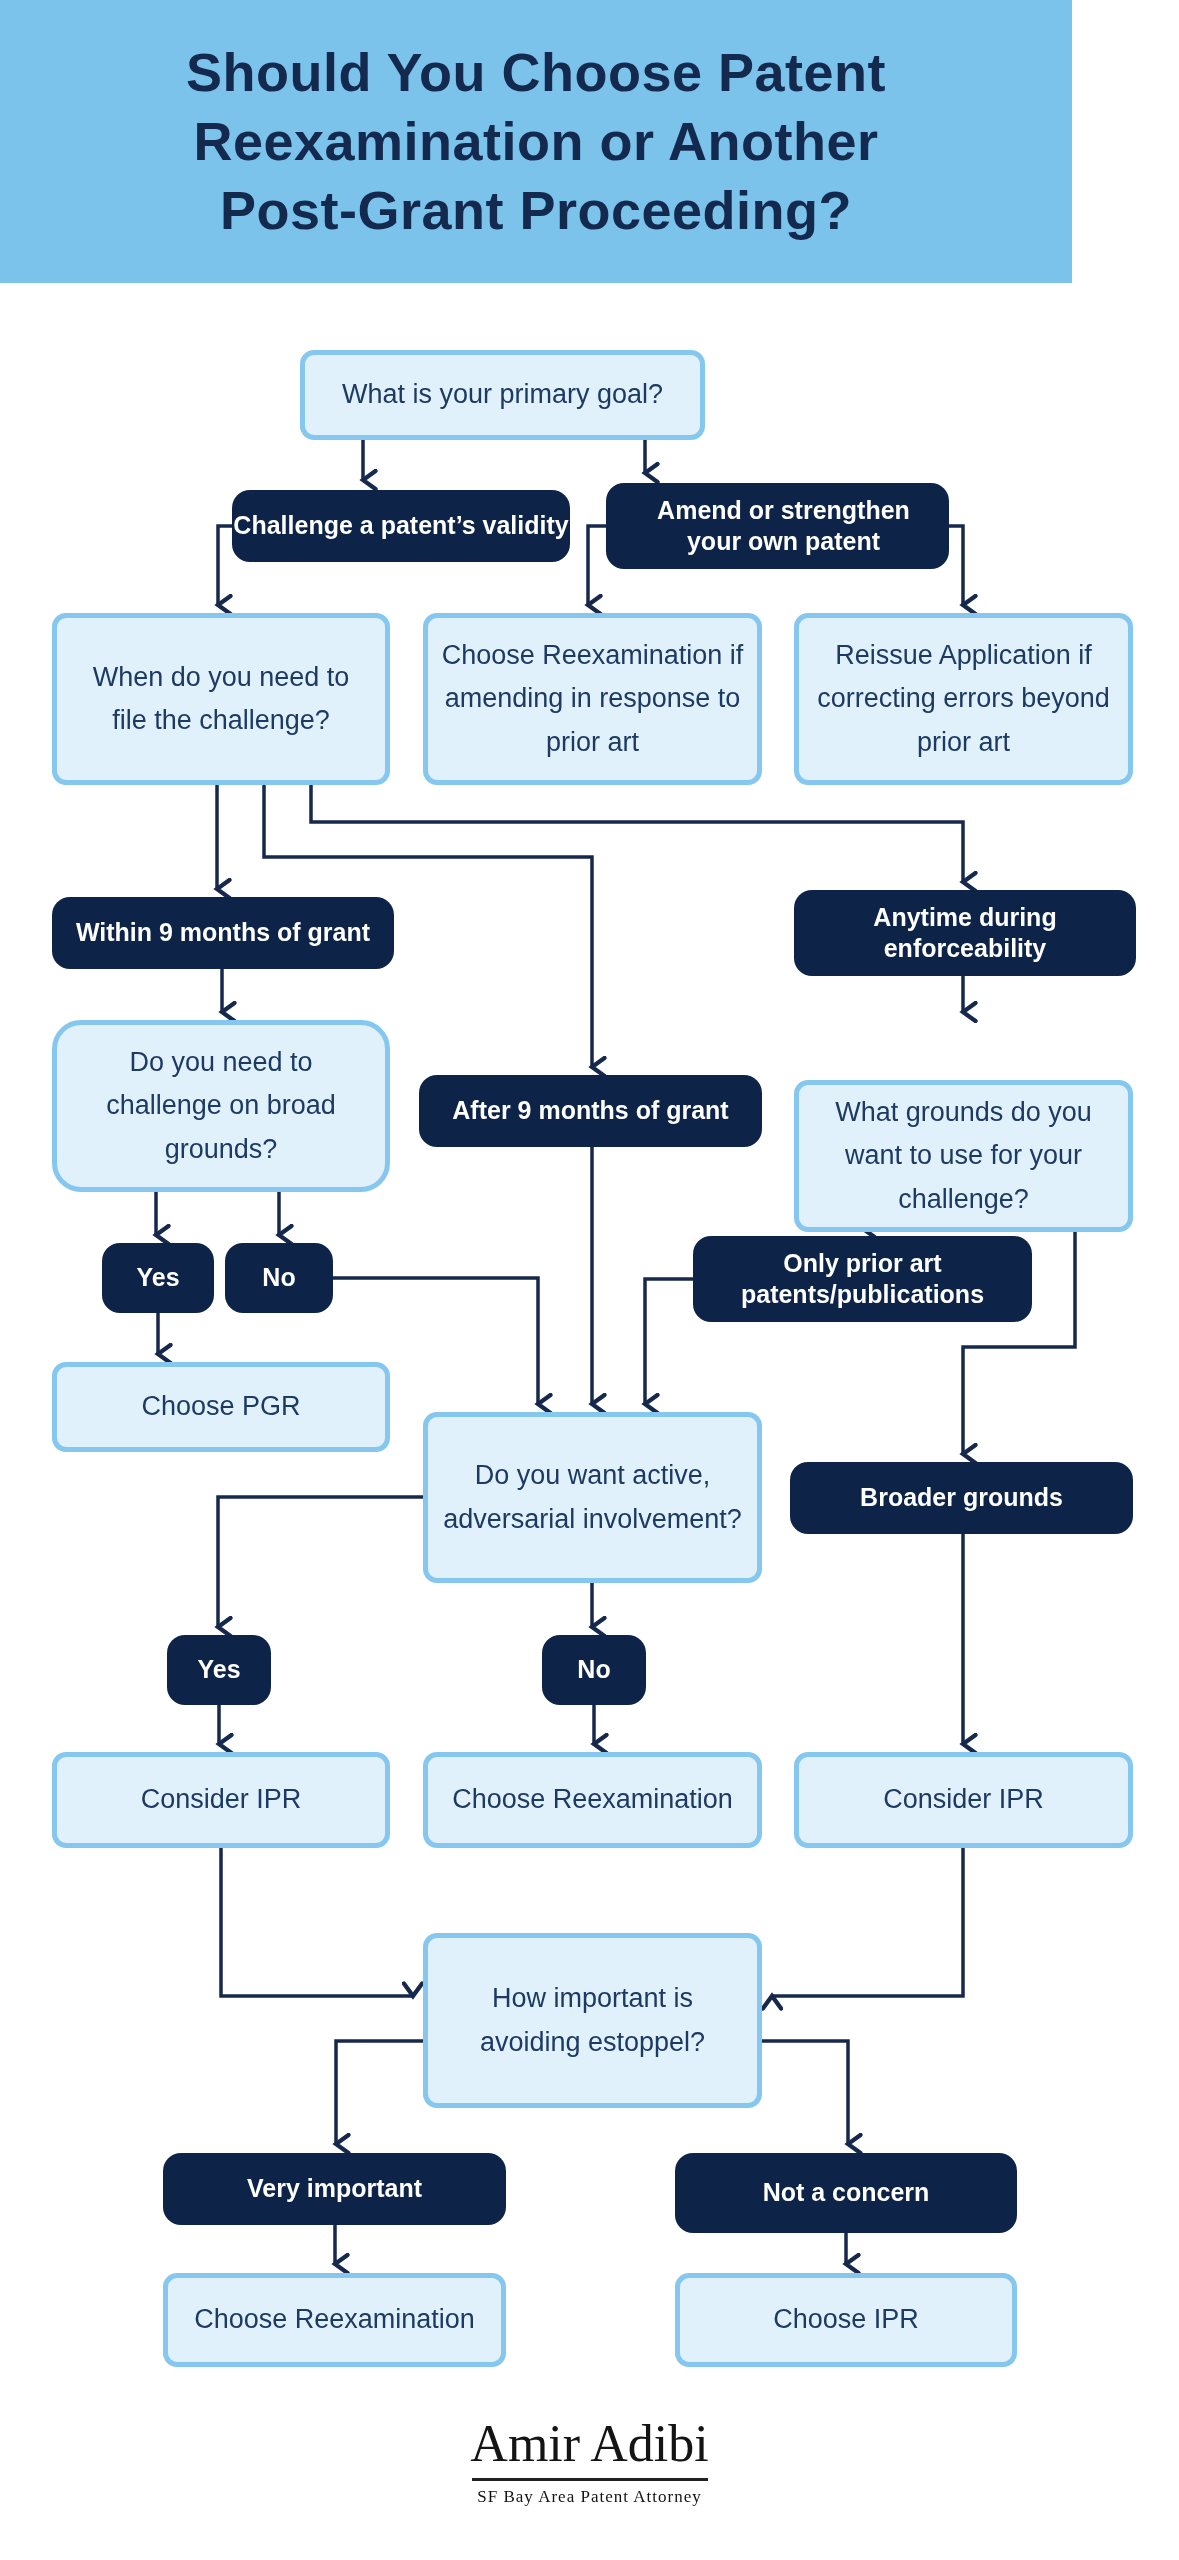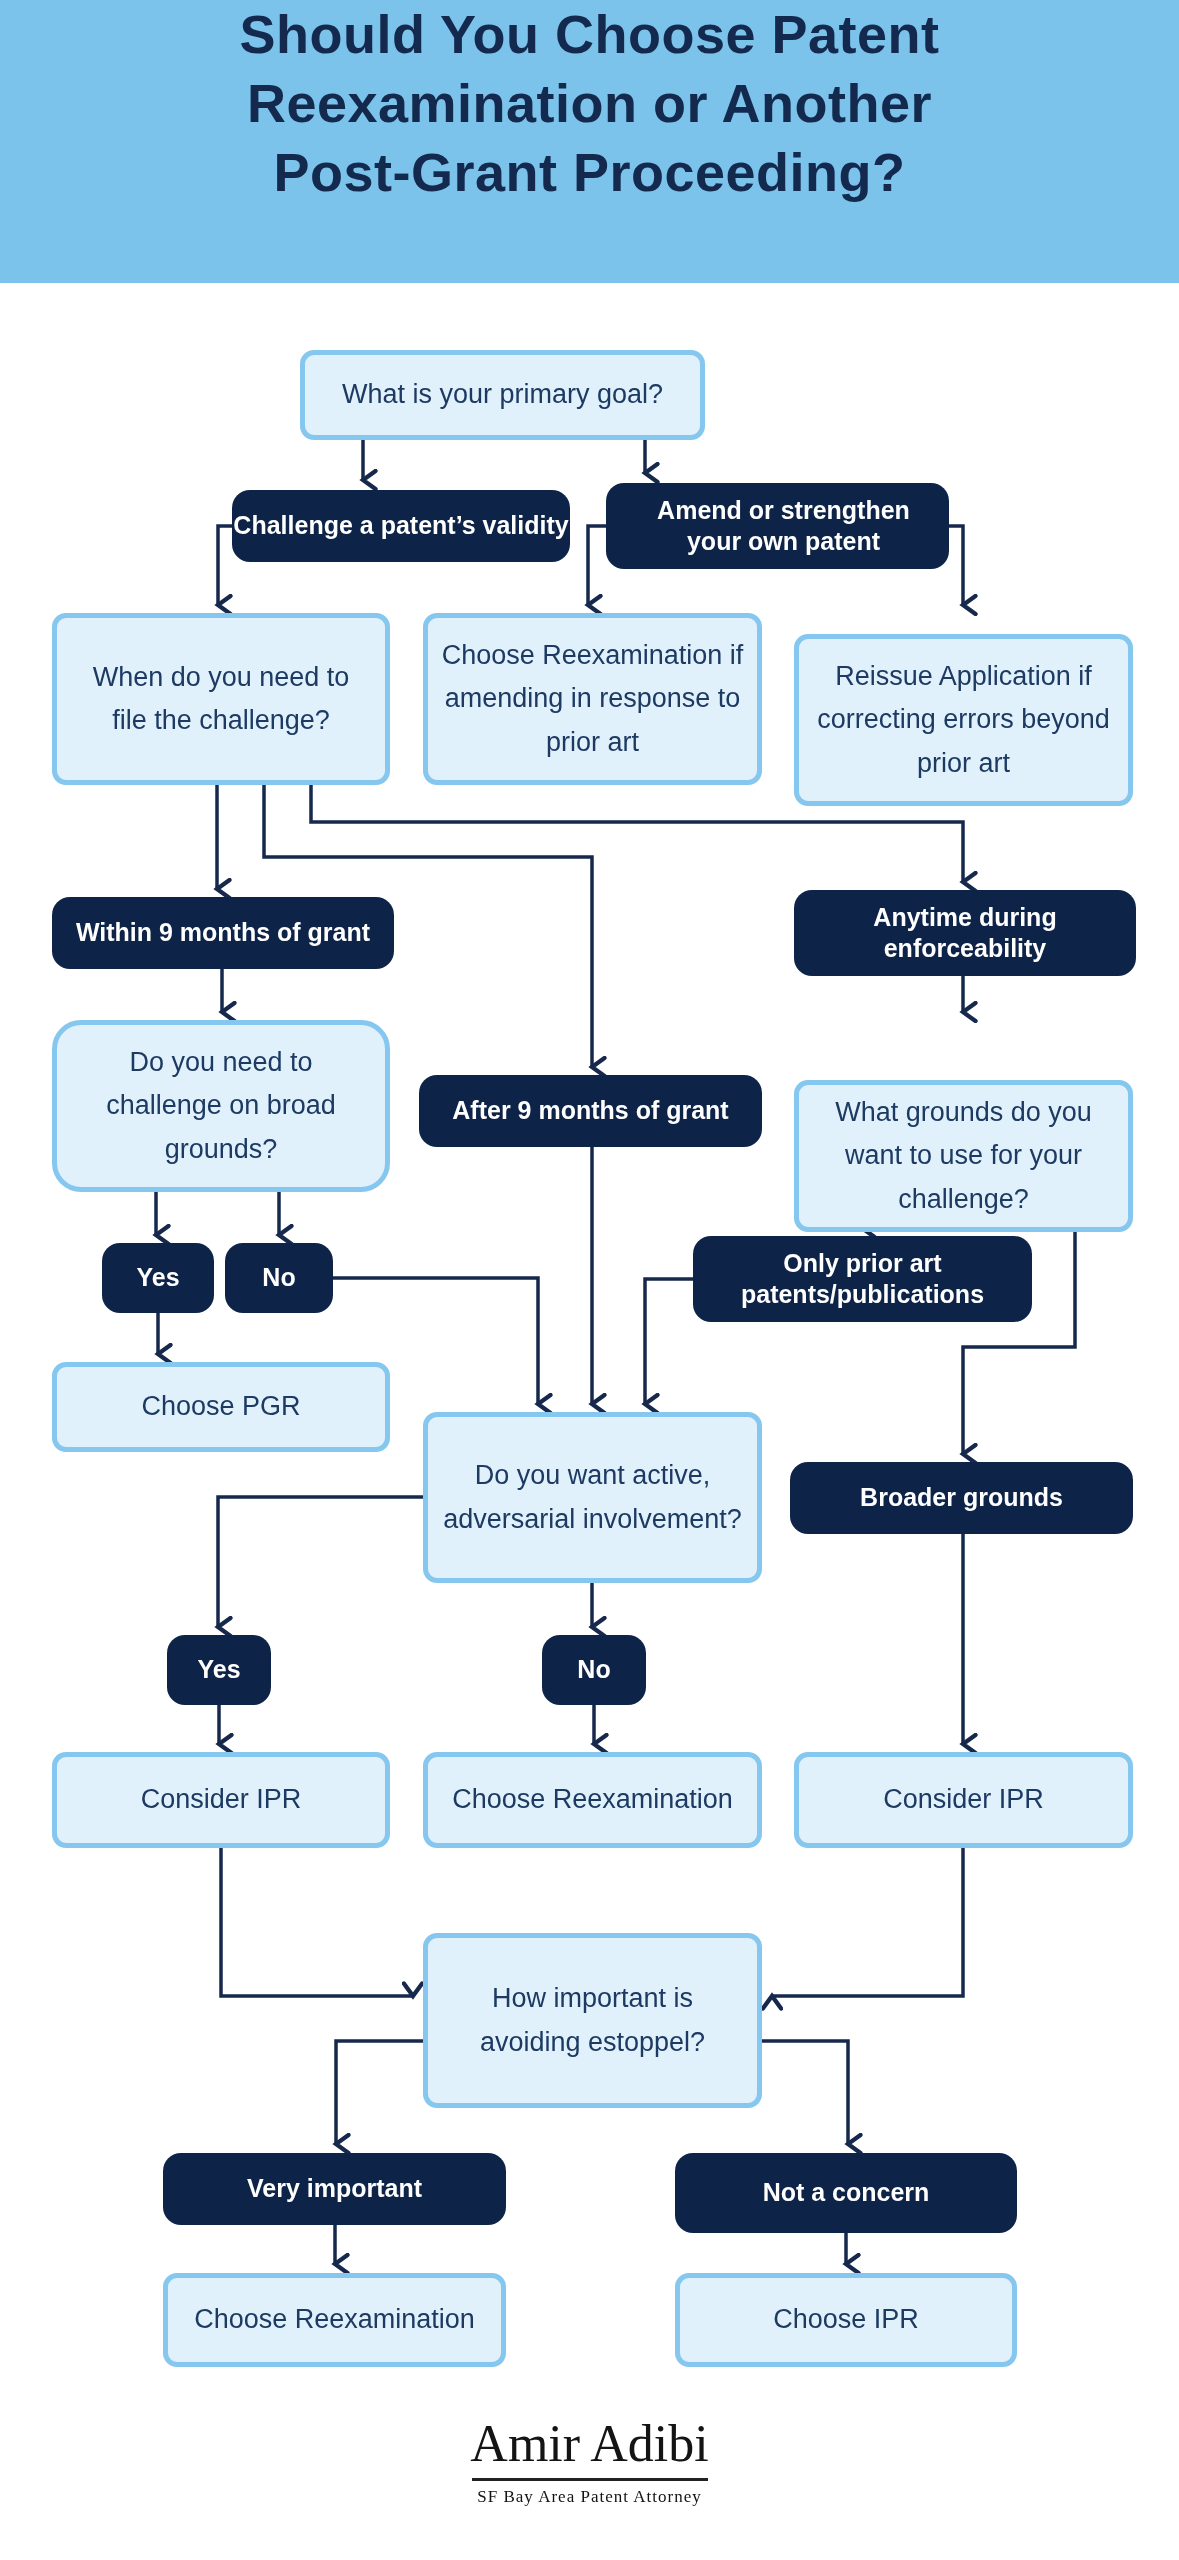--- a/index.html
+++ b/index.html
@@ -7,24 +7,24 @@
     position:relative;
     width:1179px;
     height:2560px;
     background:#ffffff;
     font-family:"Liberation Sans", sans-serif;
     overflow:hidden;
   }
   .header{
     position:absolute;
     left:0; top:0;
-    width:1179px; height:283px;
+    width:1072px; height:283px;
     background:#7cc3eb;
     display:flex;
-    align-items:flex-start;
+    align-items:center;
     justify-content:center;
   }
   .title{
     white-space:pre-line;
     text-align:center;
     font-size:54px;
     font-weight:700;
     line-height:1.28;
     color:#14294e;
     letter-spacing:0.5px;
@@ -138,21 +138,21 @@
     <path class="conn" d="M335,2225 V2264" marker-end="url(#arrow)"></path>
     <path class="conn" d="M846,2225 V2264" marker-end="url(#arrow)"></path>
   </svg>
 
   <div class="box" style="left:300px;top:350px;width:405px;height:90px;">What is your primary goal?</div>
   <div class="box" style="left:52px;top:613px;width:338px;height:172px;">When do you need to
 file the challenge?</div>
   <div class="box" style="left:423px;top:613px;width:339px;height:172px;">Choose Reexamination if
 amending in response to
 prior art</div>
-  <div class="box" style="left:794px;top:613px;width:339px;height:172px;margin-top:21px;">Reissue Application if
+  <div class="box" style="left:794px;top:613px;width:339px;height:172px;">Reissue Application if
 correcting errors beyond
 prior art</div>
   <div class="box" style="left:52px;top:1020px;width:338px;height:172px;border-radius:29px;">Do you need to
 challenge on broad
 grounds?</div>
   <div class="box" style="left:794px;top:1080px;width:339px;height:152px;">What grounds do you
 want to use for your
 challenge?</div>
   <div class="box" style="left:52px;top:1362px;width:338px;height:90px;">Choose PGR</div>
   <div class="box" style="left:423px;top:1412px;width:339px;height:171px;">Do you want active,

